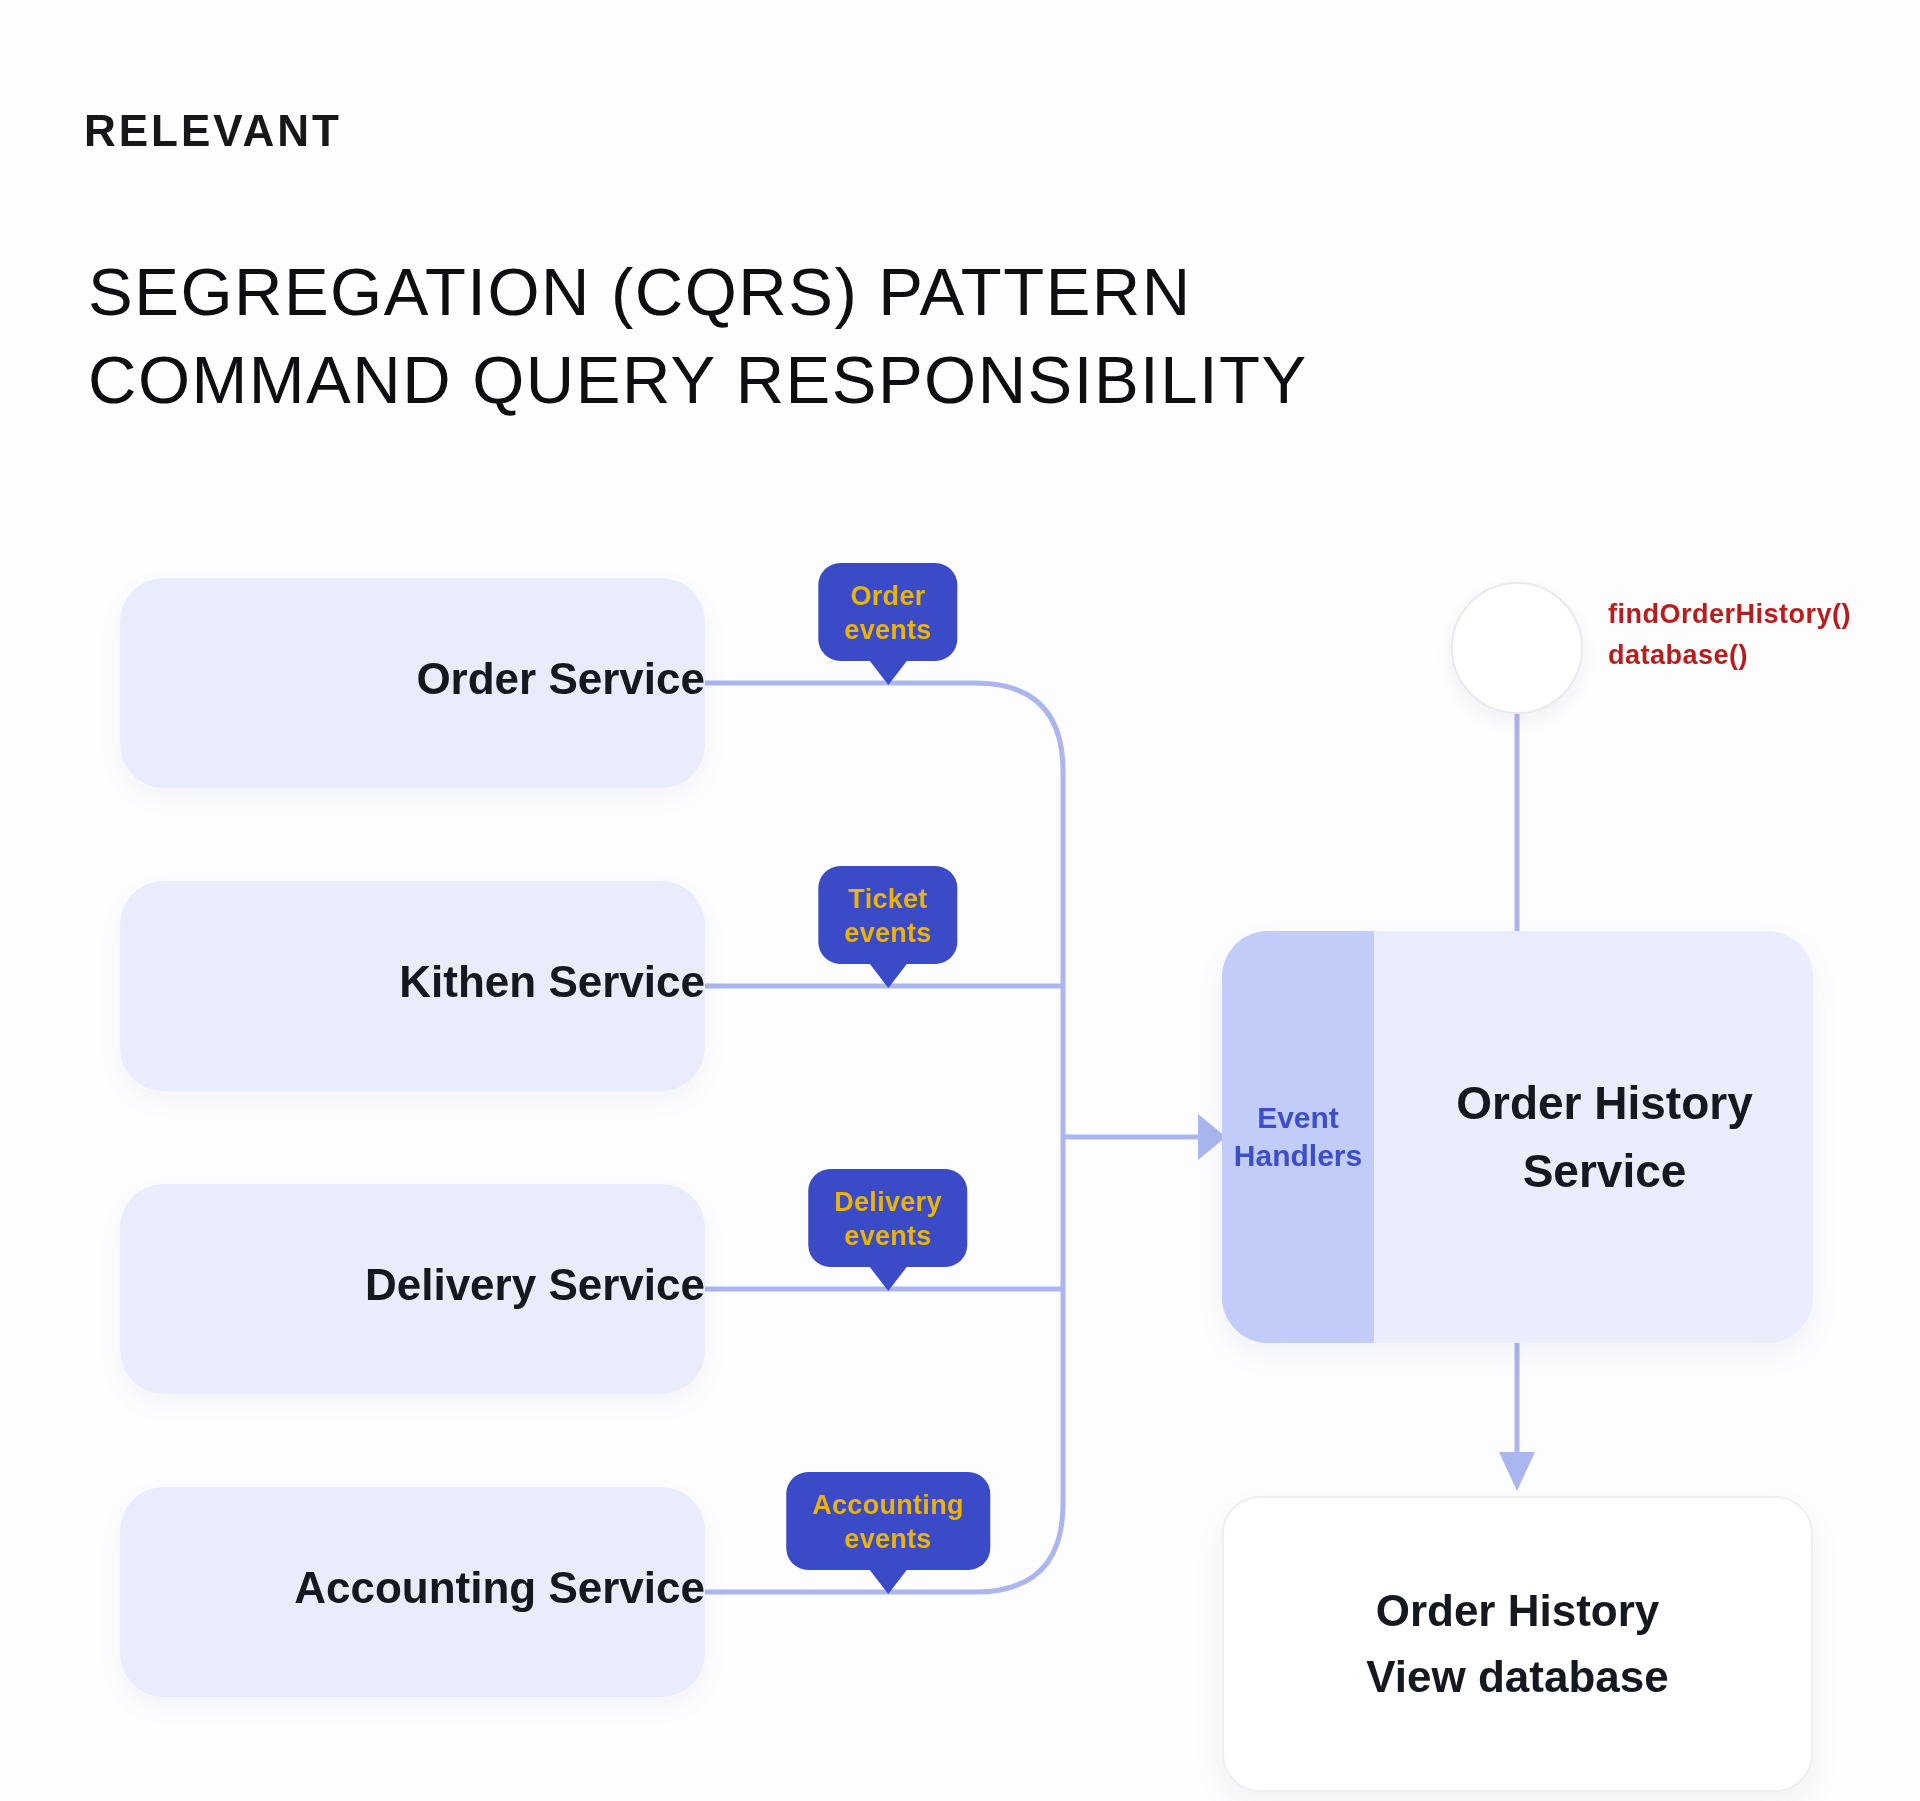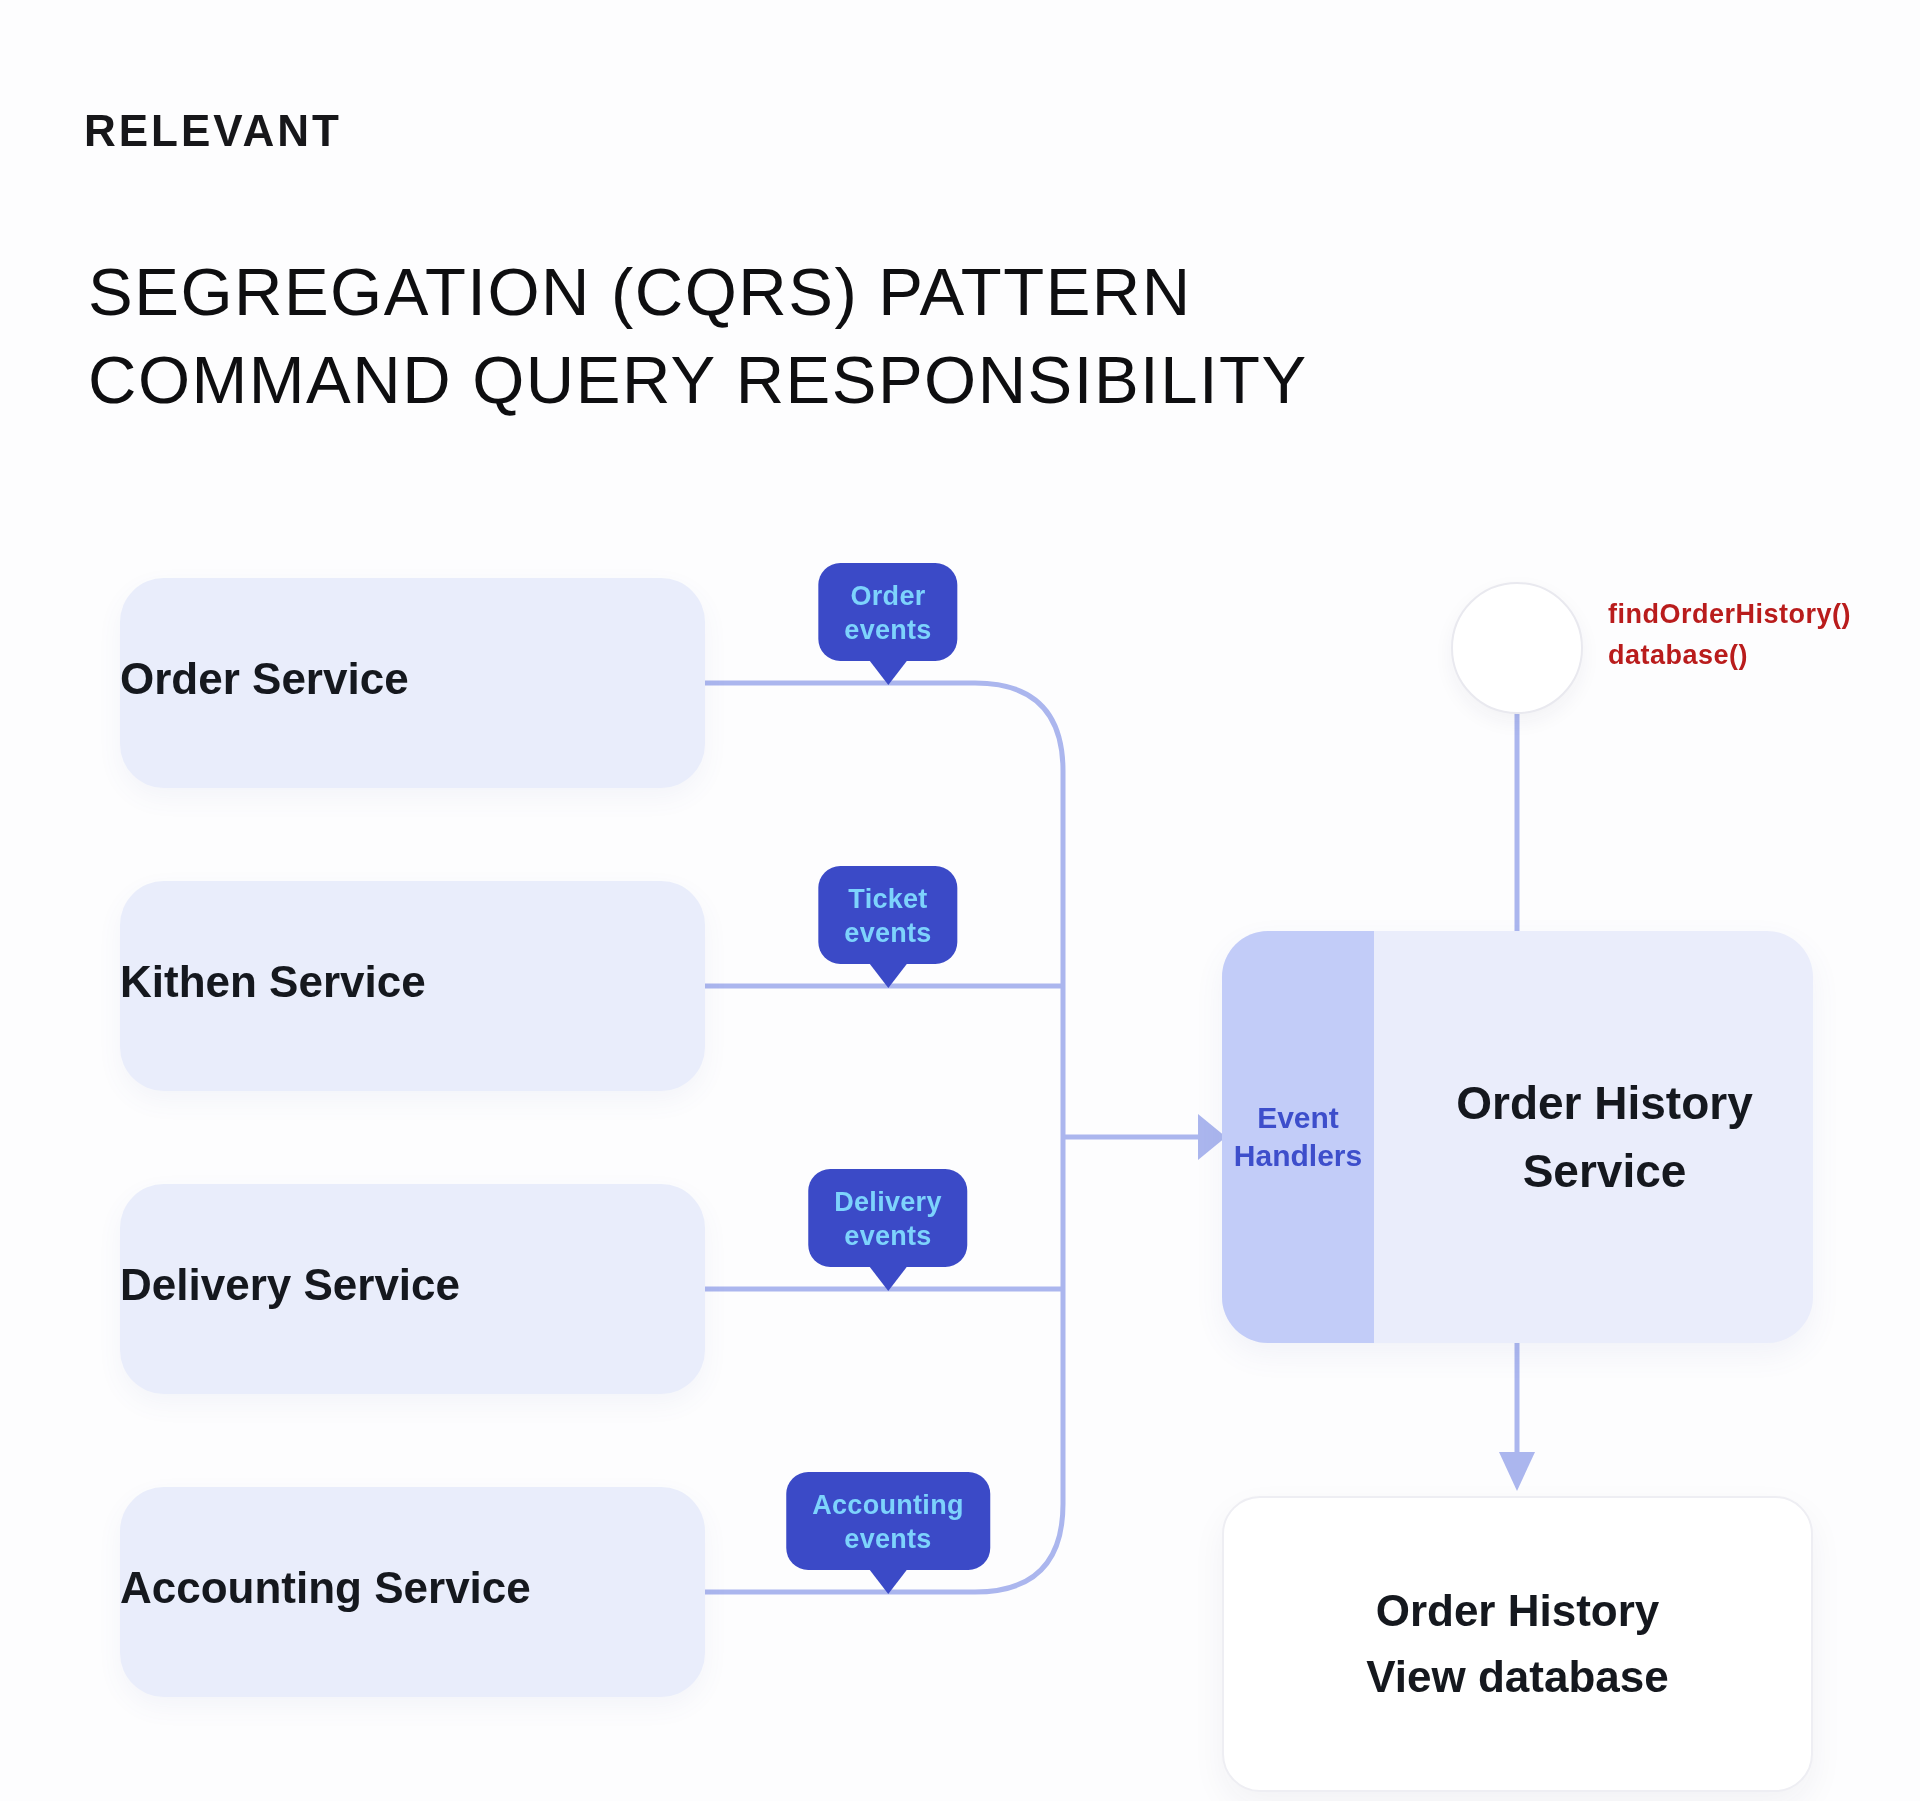--- a/index.html
+++ b/index.html
@@ -22,31 +22,31 @@
     line-height:88px;
   }
 
   
   svg.wires{left:0;top:0;}
 
   
   .svc-box{
     left:120px;width:585px;height:210px;
     background:#E9EDFB;border-radius:44px;
-    display:flex;align-items:center;justify-content:flex-start;
+    display:flex;align-items:center;justify-content:flex-end;
     box-shadow:0 10px 26px rgba(90,100,170,0.06);
   }
   .svc-box .lbl{font-size:44px;font-weight:700;color:#15181E;transform:translateY(-4px);}
 
   
   .badge{
     top:0;left:888px;transform:translateX(-50%);
     background:#3B4AC7;border-radius:22px;
     padding:16px 26px 14px 26px;
-    text-align:center;color:#7dd3fc;
+    text-align:center;color:#eab308;
     font-size:27px;font-weight:800;line-height:34px;
     letter-spacing:.3px;
     white-space:nowrap;
   }
   .badge .tail{
     position:absolute;left:50%;top:100%;transform:translate(-50%,-2px);
     width:0;height:0;
     border-left:20px solid transparent;
     border-right:20px solid transparent;
     border-top:26px solid #3B4AC7;

